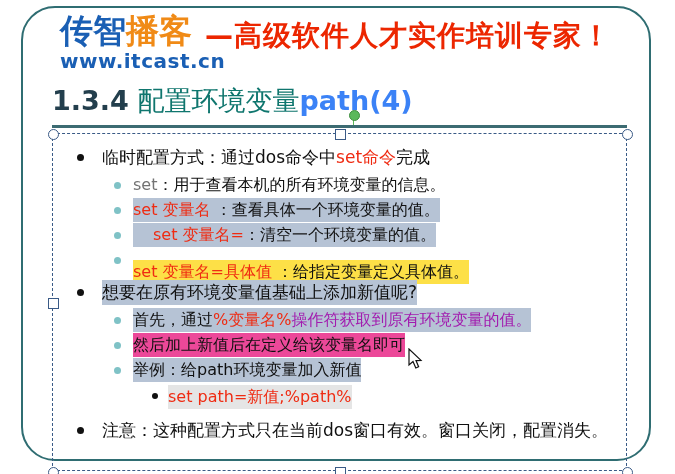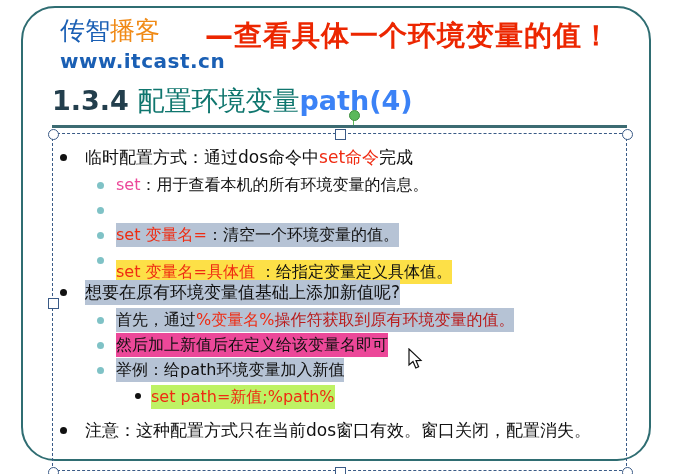--- a/index.html
+++ b/index.html
@@ -11,21 +11,21 @@
   }
   
   #slide-frame{
     position:absolute;left:21px;top:6px;width:630px;height:455px;
     border:2px solid #2f6d72;border-radius:34px;
     box-sizing:border-box;background:#ffffff;
   }
   
   #header{position:absolute;left:0;top:0;width:675px;height:82px;}
   #logo-block{position:absolute;left:60px;top:14px;width:180px;height:62px;}
-  #logo-word{font-size:25px;font-weight:normal;letter-spacing:0px;line-height:34px;
+  #logo-word{font-size:33px;font-weight:bold;letter-spacing:0px;line-height:34px;
              font-family:"DejaVu Sans","Liberation Sans",sans-serif;white-space:nowrap;}
   #logo-word .blue{color:#1a5fb4;}
   #logo-word .orange{color:#f08a16;}
   #logo-url{color:#1a5fb4;font-size:20px;font-weight:bold;letter-spacing:0.5px;
             font-family:"DejaVu Sans","Liberation Sans",sans-serif;margin-top:1px;}
   #header-slogan{
     position:absolute;left:205px;top:17px;
     color:#ec2600;font-size:28px;font-weight:bold;letter-spacing:1px;white-space:nowrap;
     font-family:"DejaVu Sans","Liberation Sans",sans-serif;
   }
@@ -45,21 +45,21 @@
   }
   #title-rotate-stem{position:absolute;left:353px;top:118px;width:1px;height:7px;background:#5bb85b;}
   
   #selection-box{
     position:absolute;left:52px;top:133px;width:575px;height:338px;
     border:1px dashed #3a5a86;box-sizing:border-box;pointer-events:none;
   }
   .handle{position:absolute;width:9px;height:9px;background:#ffffff;border:1px solid #3a5a86;}
   .handle.round{border-radius:50%;}
   
-  #content{position:absolute;left:43px;top:133px;width:580px;height:338px;}
+  #content{position:absolute;left:60px;top:133px;width:580px;height:338px;}
   .lvl1{
     position:relative;padding-left:42px;color:#101010;
     font-size:17px;line-height:25px;white-space:nowrap;
     font-family:"DejaVu Sans","Liberation Sans",sans-serif;
   }
   .lvl1 .bullet{
     position:absolute;left:17px;top:9px;width:7px;height:7px;border-radius:50%;background:#111111;
   }
   .lvl2{
     position:relative;padding-left:73px;color:#101010;
@@ -90,43 +90,43 @@
 
 <div id="header">
 
   <div id="logo-block">
     <div id="logo-word">
       <span class="blue">传智</span><span class="orange">播客</span>
     </div>
     <div id="logo-url">www.itcast.cn</div>
   </div>
 
-  <div id="header-slogan">—查看具体一个环境变量的值！</div>
+  <div id="header-slogan">—高级软件人才实作培训专家！</div>
 </div>
 
 <div id="title-area">
   <div id="slide-title">
     <span class="num">1.3.4</span><span class="cn"> 配置环境变量</span><span class="path">path(4)</span>
   </div>
 </div>
 <div id="title-rule"></div>
 <div id="title-rotate-stem"></div>
 <div id="title-rotate-handle"></div>
 
 <div id="content">
     <div class="row lvl1" style="top: 12px;"><span class="bullet"></span><span class="txt"><span style="color: rgb(16, 16, 16);">临时配置方式：通过dos命令中</span><span style="color: rgb(239, 43, 18);">set命令</span><span style="color: rgb(16, 16, 16);">完成</span></span></div>
-    <div class="row lvl2" style="top: 40px;"><span class="bullet"></span><span class="txt"><span style="color: #ec4899; text-align: right;">set</span><span style="color: rgb(16, 16, 16);">：用于查看本机的所有环境变量的信息。</span></span></div>
-    <div class="row lvl2" style="top: 65px;"><span class="bullet"></span></div>
-    <div class="row lvl2" style="top: 90px;"><span class="bullet"></span><span class="txt hl" style="background: rgb(182, 195, 213);"><span style="color: rgb(239, 43, 18);">set 变量名=</span><span style="color: rgb(16, 16, 16);">：清空一个环境变量的值。</span></span></div>
+    <div class="row lvl2" style="top: 40px;"><span class="bullet"></span><span class="txt"><span style="color: #737373; text-align: right;">set</span><span style="color: rgb(16, 16, 16);">：用于查看本机的所有环境变量的信息。</span></span></div>
+    <div class="row lvl2" style="top: 65px;"><span class="bullet"></span><span class="txt hl" style="background: rgb(182, 195, 213);"><span style="color: rgb(239, 43, 18);">set 变量名</span><span style="color: rgb(16, 16, 16);"> ：查看具体一个环境变量的值。</span></span></div>
+    <div class="row lvl2" style="top: 90px;"><span class="bullet"></span><span class="txt hl" style="background: rgb(182, 195, 213);"><span style="color: rgb(239, 43, 18); margin-left: 20px;">set 变量名=</span><span style="color: rgb(16, 16, 16);">：清空一个环境变量的值。</span></span></div>
     <div class="row lvl2" style="top: 115px;"><span class="bullet"></span><span class="txt hl" style="background: #fde047; margin-top: 12px;"><span style="color: rgb(239, 43, 18);">set 变量名=具体值</span><span style="color: rgb(16, 16, 16);"> ：给指定变量定义具体值。</span></span></div>
     <div class="row lvl1" style="top: 147px;"><span class="bullet"></span><span class="txt hl" style="background: rgb(182, 195, 213);"><span style="color: rgb(16, 16, 16);">想要在原有环境变量值基础上添加新值呢?</span></span></div>
-    <div class="row lvl2" style="top: 175px;"><span class="bullet"></span><span class="txt hl" style="background: rgb(182, 195, 213);"><span style="color: rgb(16, 16, 16);">首先，通过</span><span style="color: rgb(239, 43, 18);">%变量名%</span><span style="color: #b91c1c;">操作符获取到原有环境变量的值。</span></span></div>
+    <div class="row lvl2" style="top: 175px;"><span class="bullet"></span><span class="txt hl" style="background: rgb(182, 195, 213);"><span style="color: rgb(16, 16, 16);">首先，通过</span><span style="color: rgb(239, 43, 18);">%变量名%</span><span style="color: #a21caf;">操作符获取到原有环境变量的值。</span></span></div>
     <div class="row lvl2" style="top: 200px;"><span class="bullet"></span><span class="txt hl" style="background: #ec4899;"><span style="color: rgb(16, 16, 16);">然后加上新值后在定义给该变量名即可</span></span></div>
     <div class="row lvl2" style="top: 225px;"><span class="bullet"></span><span class="txt hl" style="background: rgb(182, 195, 213);"><span style="color: rgb(16, 16, 16);">举例：给path环境变量加入新值</span></span></div>
-    <div class="row lvl3" style="top: 252px;"><span class="bullet"></span><span class="txt hl" style="background: #bef264;"><span style="color: rgb(239, 43, 18);">set  path=新值;%path%</span></span></div>
+    <div class="row lvl3" style="top: 252px;"><span class="bullet"></span><span class="txt hl" style="background: #e5e5e5;"><span style="color: rgb(239, 43, 18);">set  path=新值;%path%</span></span></div>
     <div class="row lvl1" style="top: 285px;"><span class="bullet"></span><span class="txt"><span style="color: rgb(16, 16, 16);">注意：这种配置方式只在当前dos窗口有效。窗口关闭，配置消失。</span></span></div>
   </div>
 
 <div id="selection-box"></div>
 <div class="handle round" style="left:48px;top:129px;"></div>
 <div class="handle" style="left:335px;top:129px;"></div>
 <div class="handle round" style="left:622px;top:129px;"></div>
 <div class="handle round" style="left:48px;top:467px;"></div>
 <div class="handle" style="left:335px;top:467px;"></div>
 <div class="handle round" style="left:622px;top:467px;"></div>

